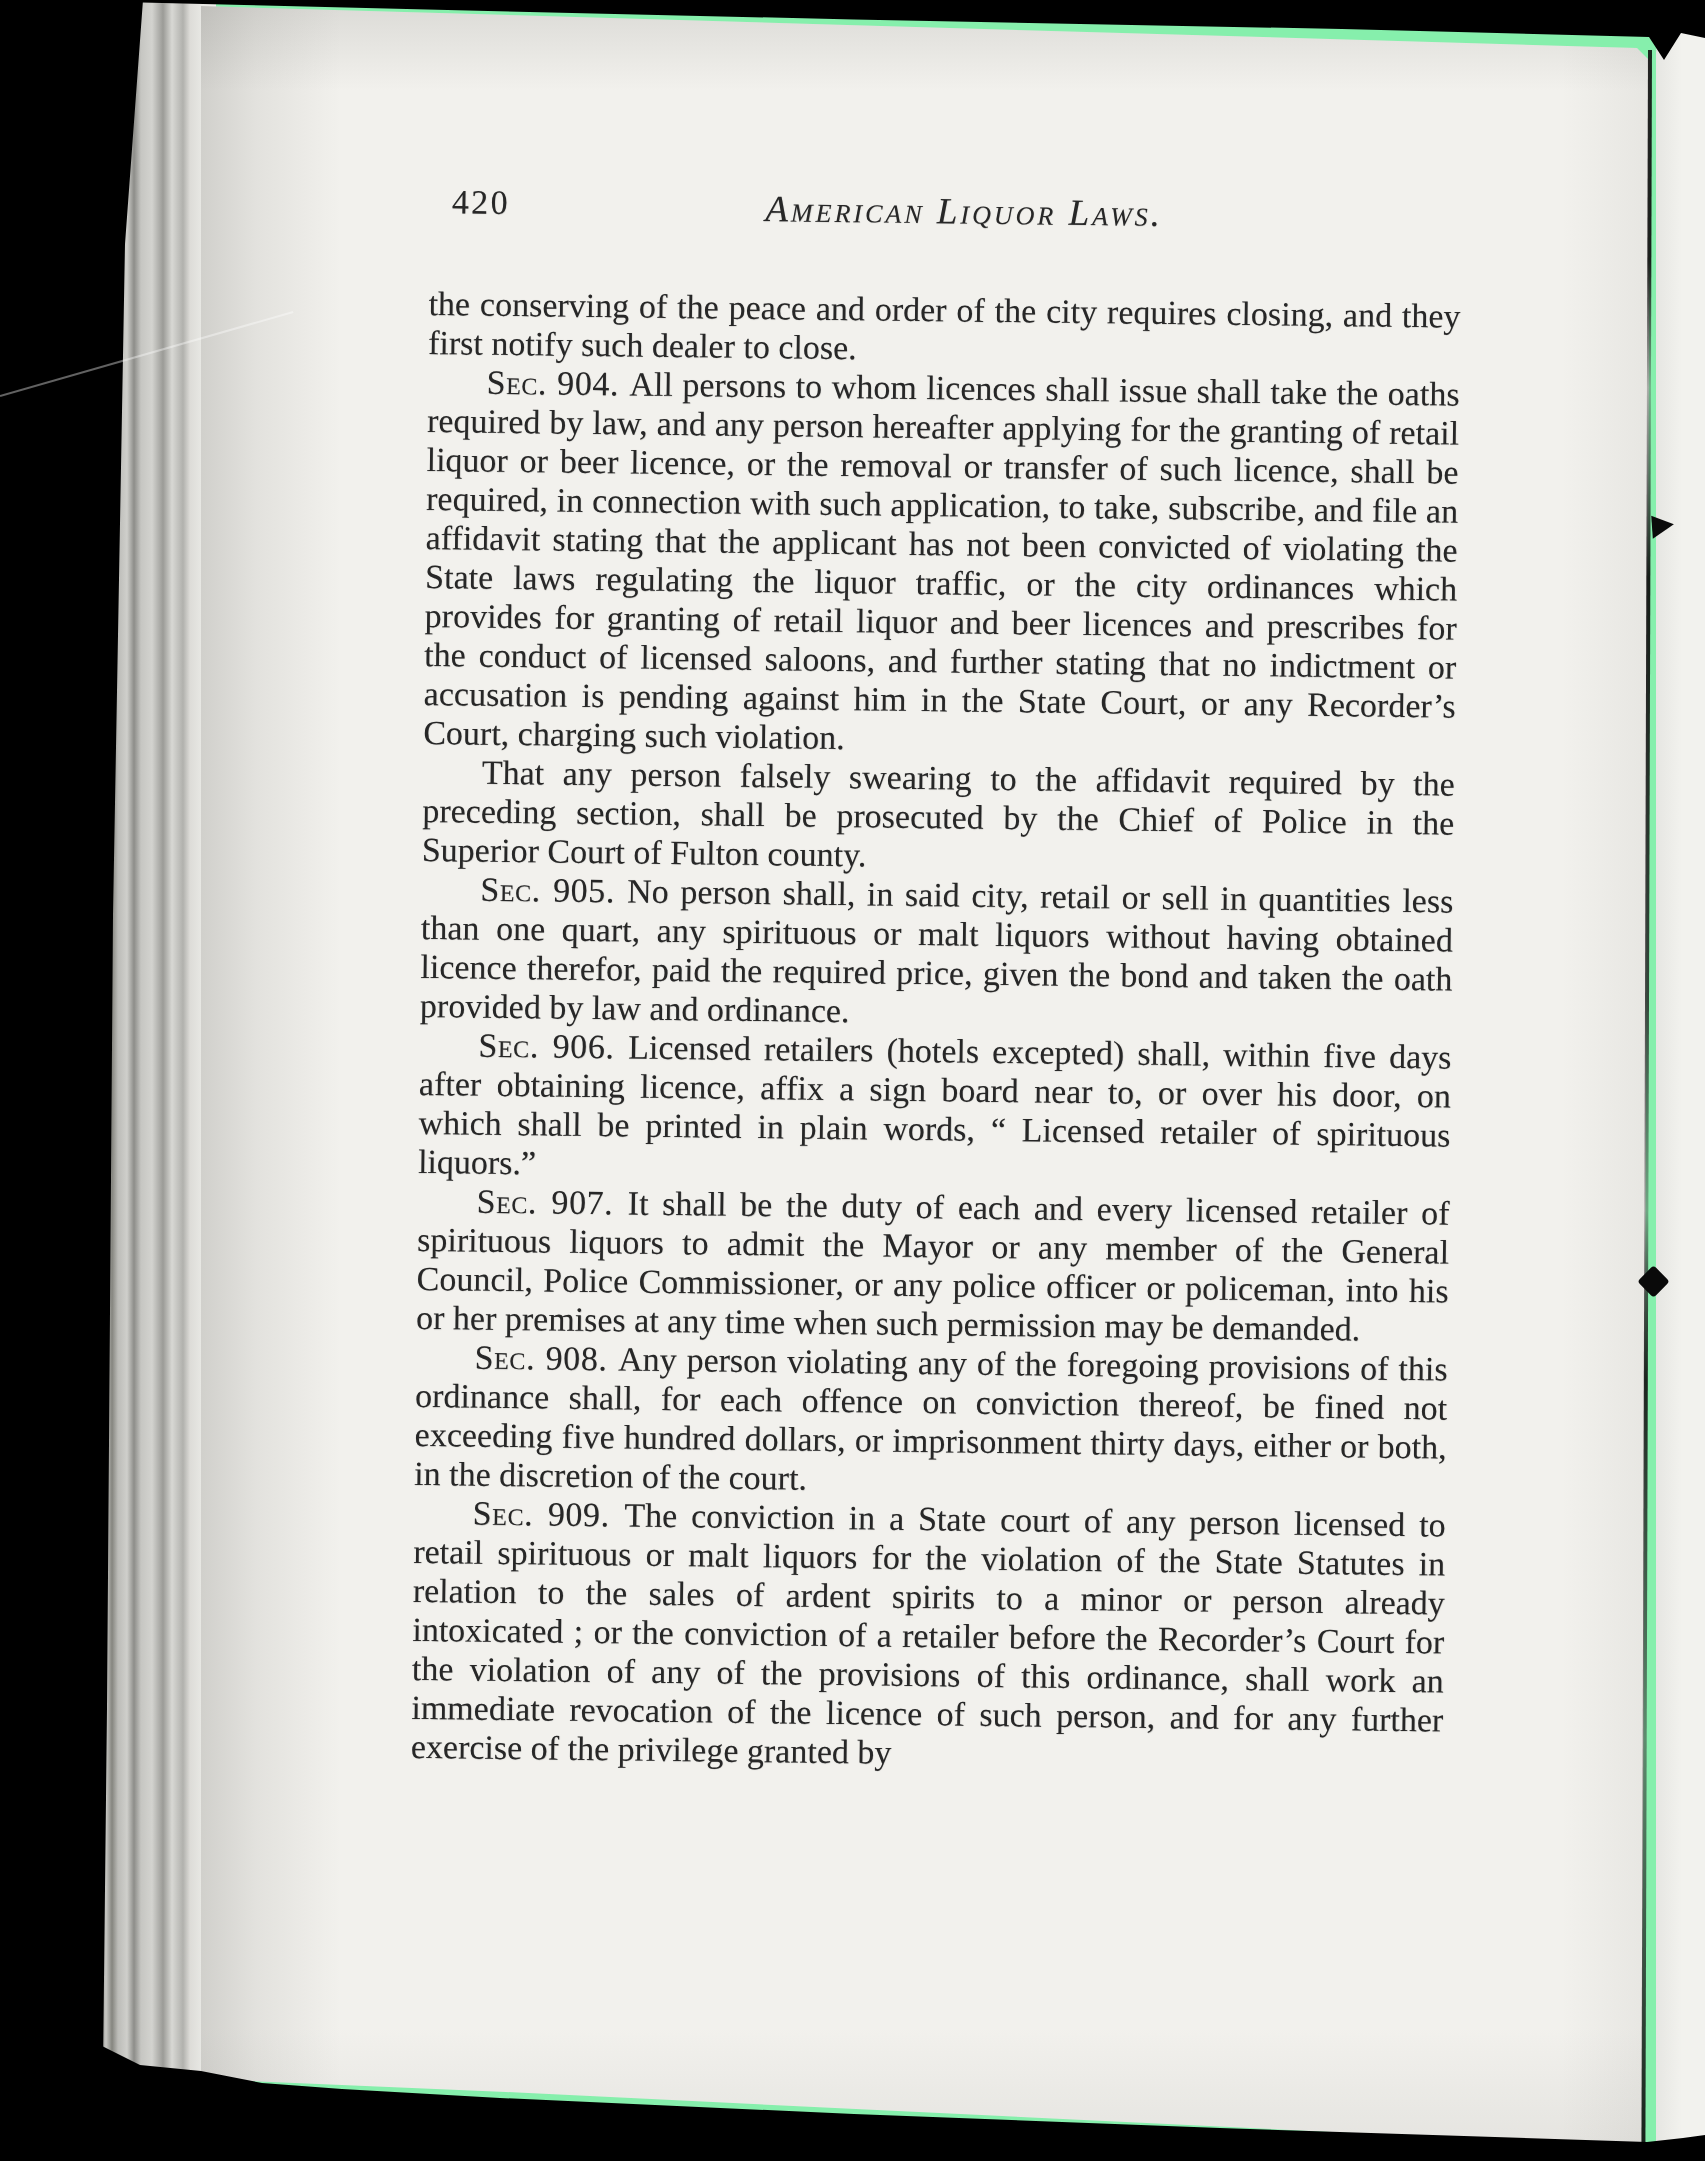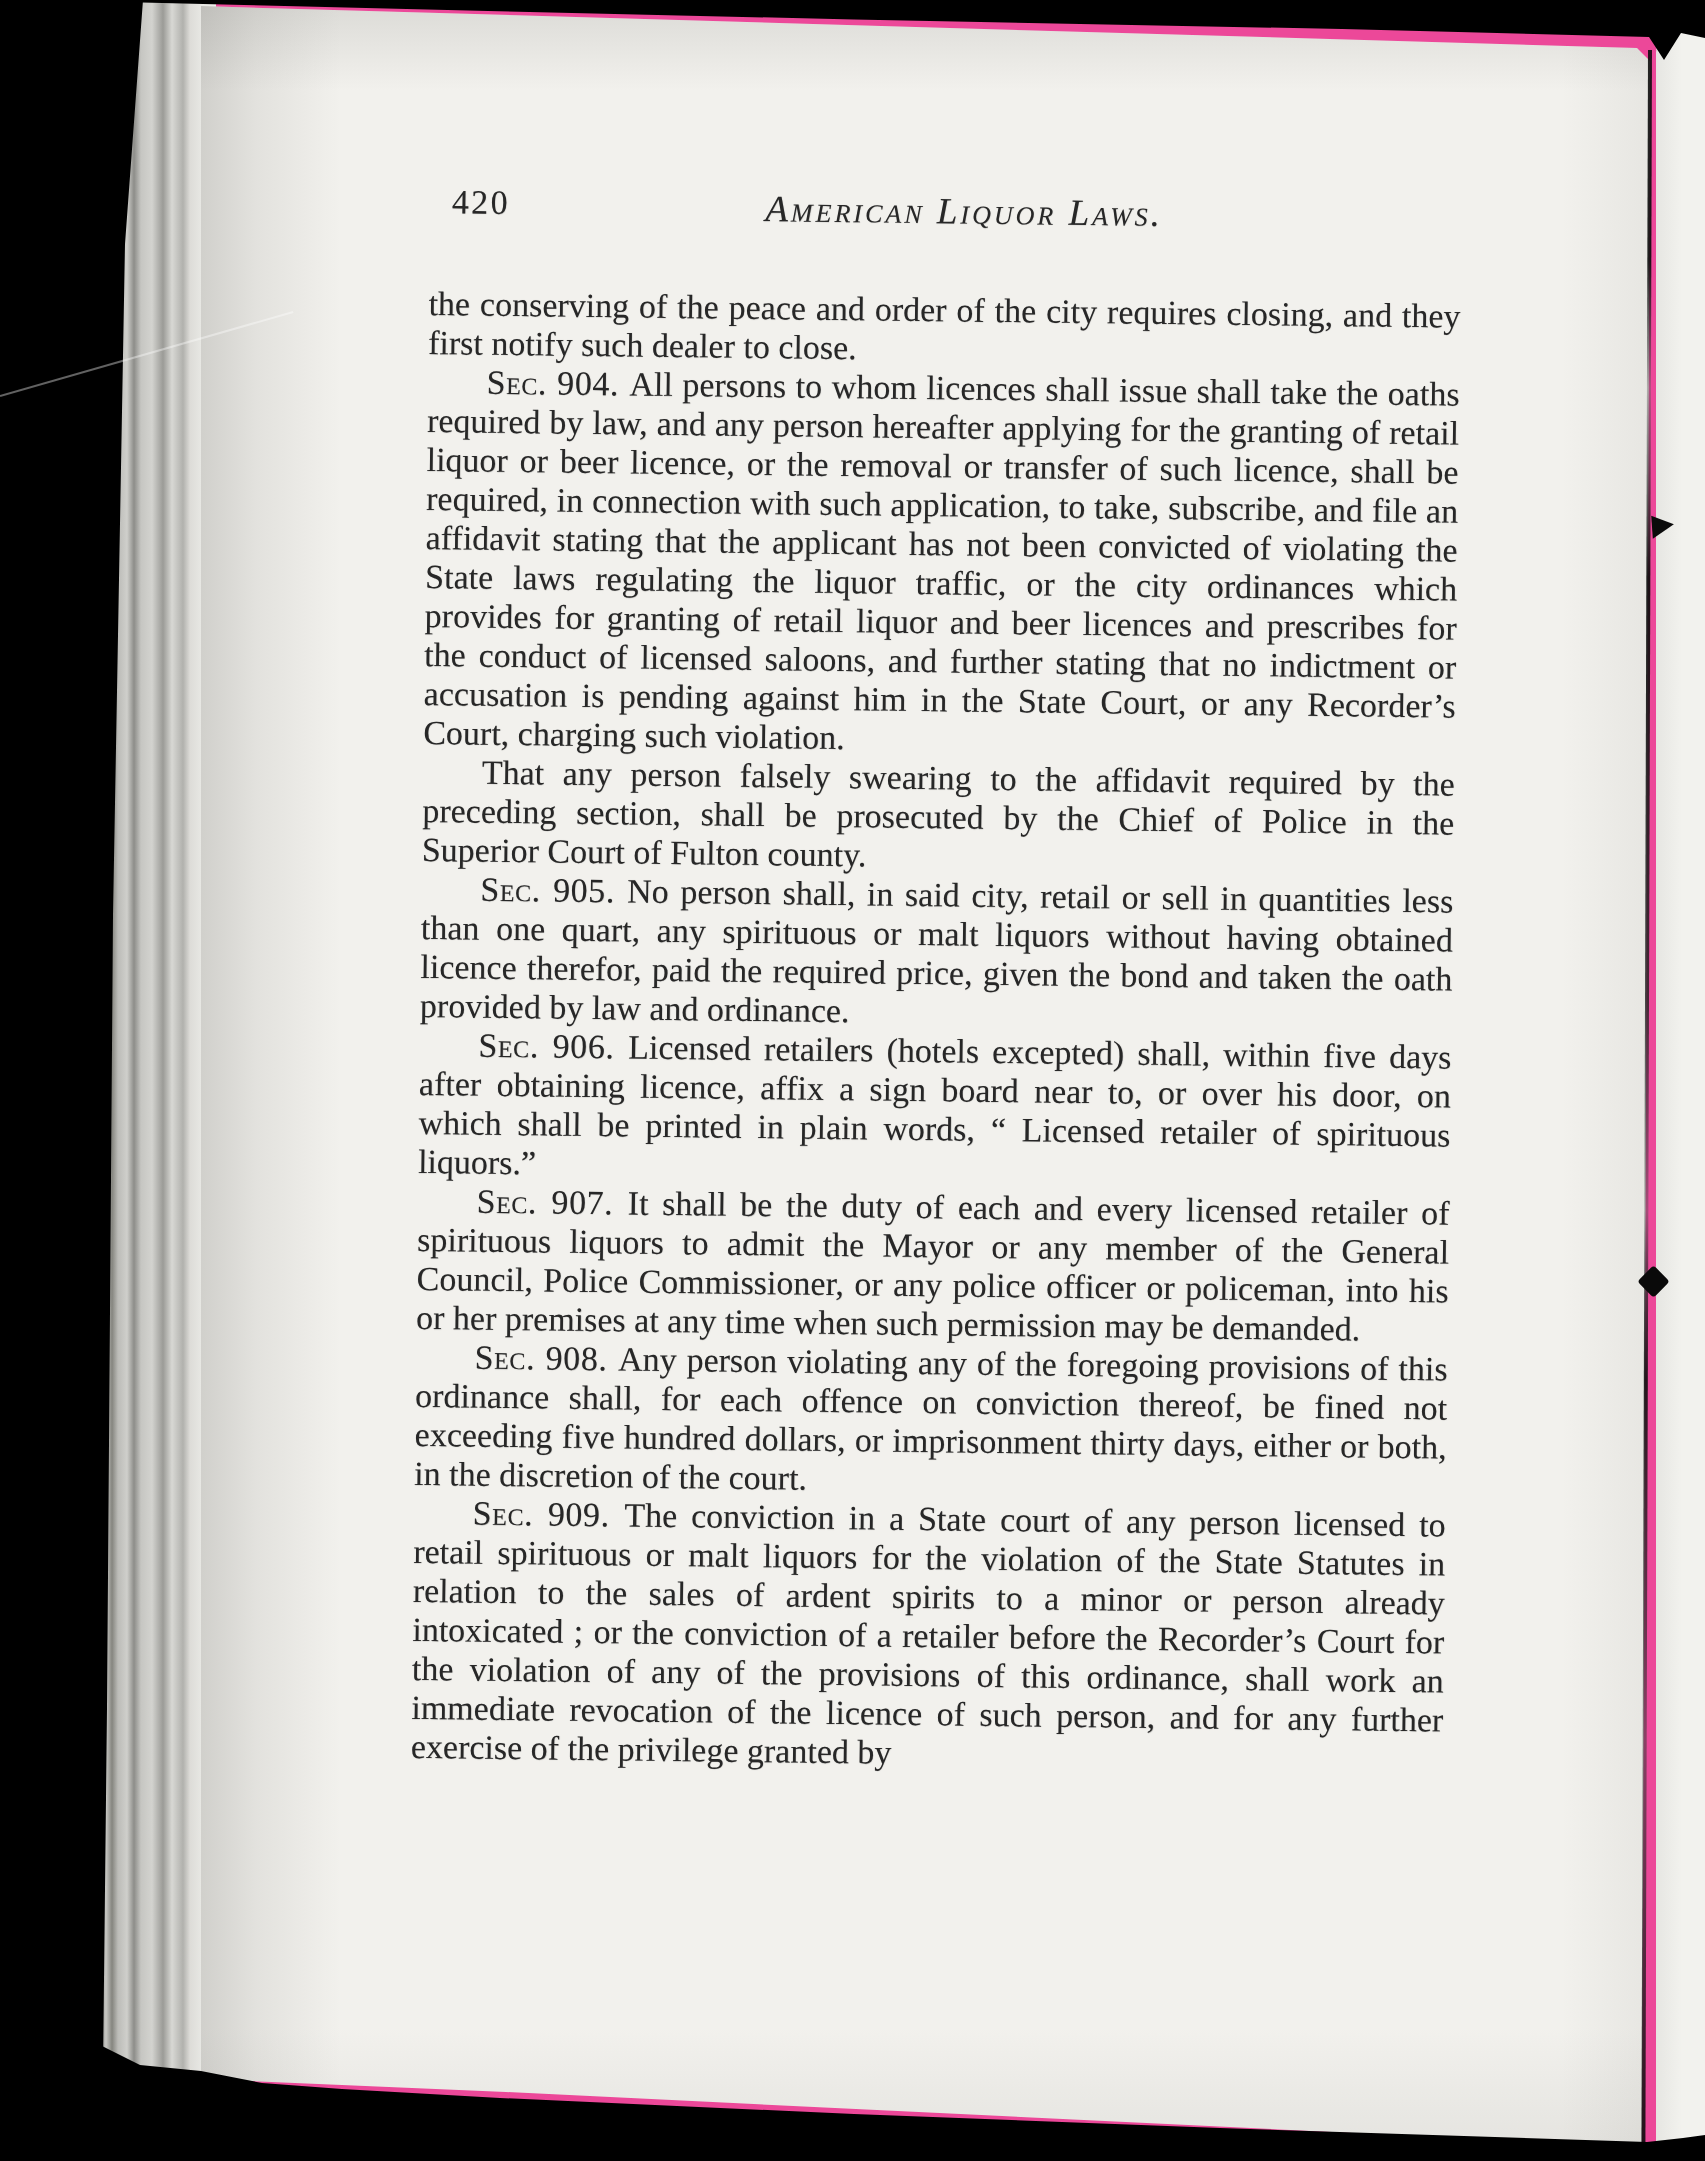--- a/index.html
+++ b/index.html
@@ -1,17 +1,17 @@
 <!DOCTYPE html>
 <html style="font-size:9.8px"><head>
 <meta charset="utf-8">
 <style>
   html,body{margin:0;padding:0;background:#000;}
   .canvas{
-    position:relative;width:1705px;height:2161px;background:#ec4899;overflow:hidden;
+    position:relative;width:1705px;height:2161px;background:#86efac;overflow:hidden;
     font-family:"Liberation Serif", serif;
   }
   
   .page-stack{
     position:absolute;left:90px;top:0;width:126px;height:2116px;
     background:linear-gradient(90deg,
       #9e9e9a 0px,#c2c2be 6.1px,#8f8f8b 11px,#c8c8c4 16px,#85857f 22px,
       #bcbcb8 28px,#cfcfcb 37px,#8d8d89 44px,#c6c6c2 51px,#d3d3cf 62px,
       #9b9b97 73px,#d8d8d4 82px,#b1b1ad 93px,#dddcd8 100px,#e7e7e3 111px,#efefeb 126px);
     border-top-left-radius:16px;

